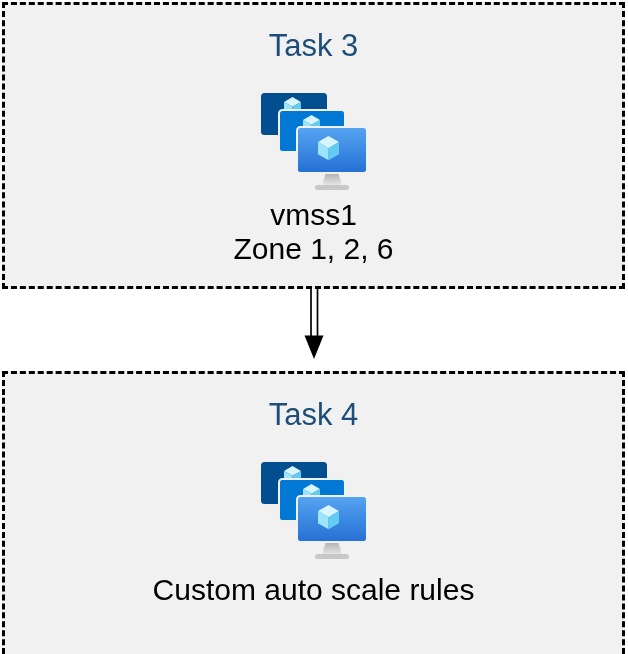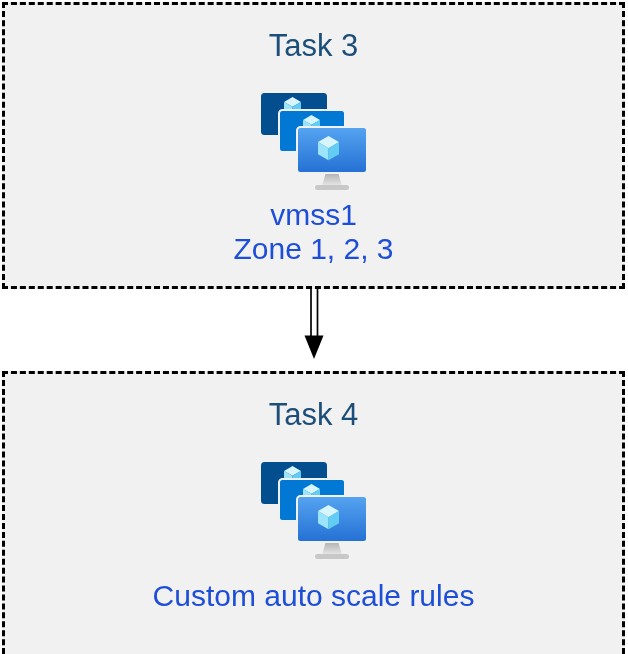--- a/index.html
+++ b/index.html
@@ -36,25 +36,25 @@
     text-align: center;
   }
   .vmss-icon {
     margin-top: 28px;
     display: block;
   }
   .box-lines {
     margin-top: 8px;
     text-align: center;
   }
-  .box-bottom .box-lines { margin-top: 20px; }
+  .box-bottom .box-lines { margin-top: 14px; }
   .box-line {
     font-size: 30px;
     line-height: 34px;
-    color: #1d4ed8;
+    color: #000000;
     text-align: center;
     white-space: nowrap;
   }
   .arrow {
     position: absolute;
     left: 301px;
     top: 289px;
     display: block;
   }
 </style>
@@ -98,21 +98,21 @@
       <rect x="36" y="34" width="70" height="46" rx="3.5" fill="url(#gradFrontA)" stroke="#F1F1F1" stroke-width="2"></rect>
       <g transform="translate(57,43)">
         <polygon points="10.5,0 21,6.1 10.5,12.2 0,6.1" fill="#D6F5FF"></polygon>
         <polygon points="0,6.1 10.5,12.2 10.5,24.2 0,18.2" fill="#9BE4FA"></polygon>
         <polygon points="21,6.1 10.5,12.2 10.5,24.2 21,18.2" fill="#63CCF2"></polygon>
       </g>
     </svg>
 
     <div class="box-lines">
       <div class="box-line">vmss1</div>
-      <div class="box-line">Zone 1, 2, 3</div>
+      <div class="box-line">Zone 1, 2, 6</div>
     </div>
   </div>
 
   <svg class="arrow" width="26" height="70" viewBox="0 0 26 70" xmlns="http://www.w3.org/2000/svg">
     <line x1="10" y1="0" x2="10" y2="50" stroke="#000000" stroke-width="1.7"></line>
     <line x1="16.5" y1="0" x2="16.5" y2="50" stroke="#000000" stroke-width="1.7"></line>
     <polygon points="3.5,46.5 22.5,46.5 13,70" fill="#000000"></polygon>
   </svg>
 
   <div class="task-box box-bottom">

